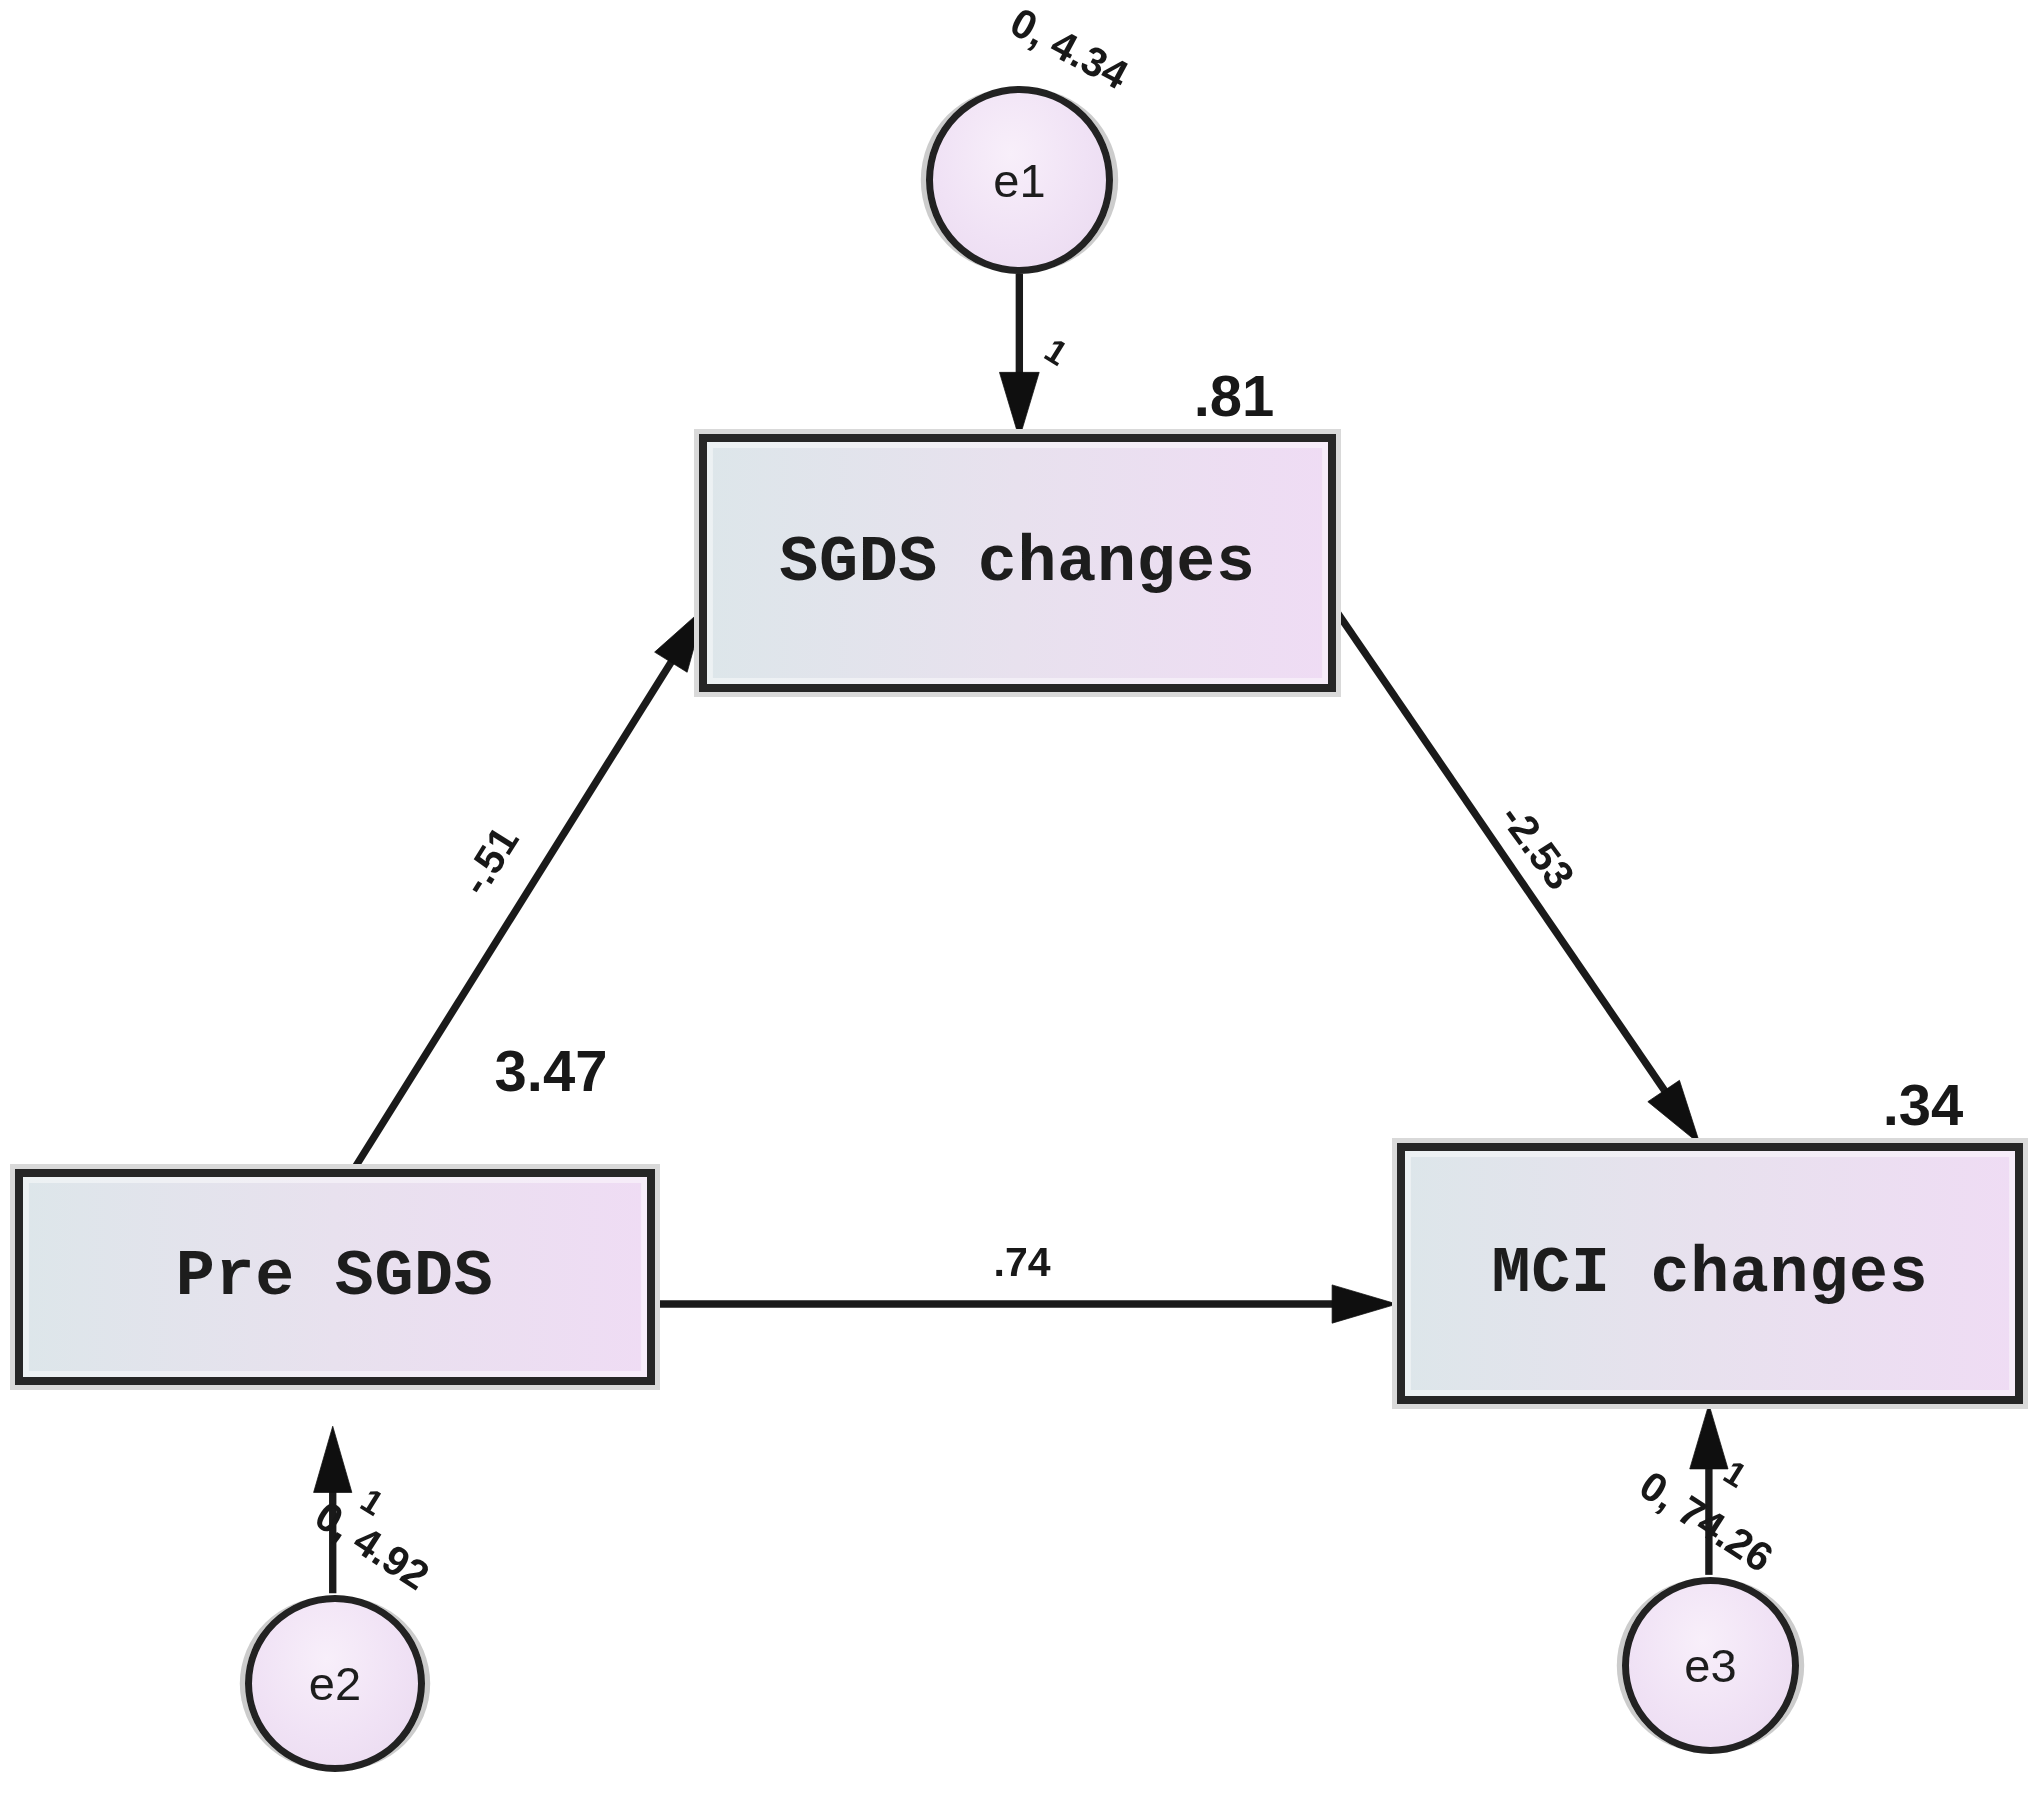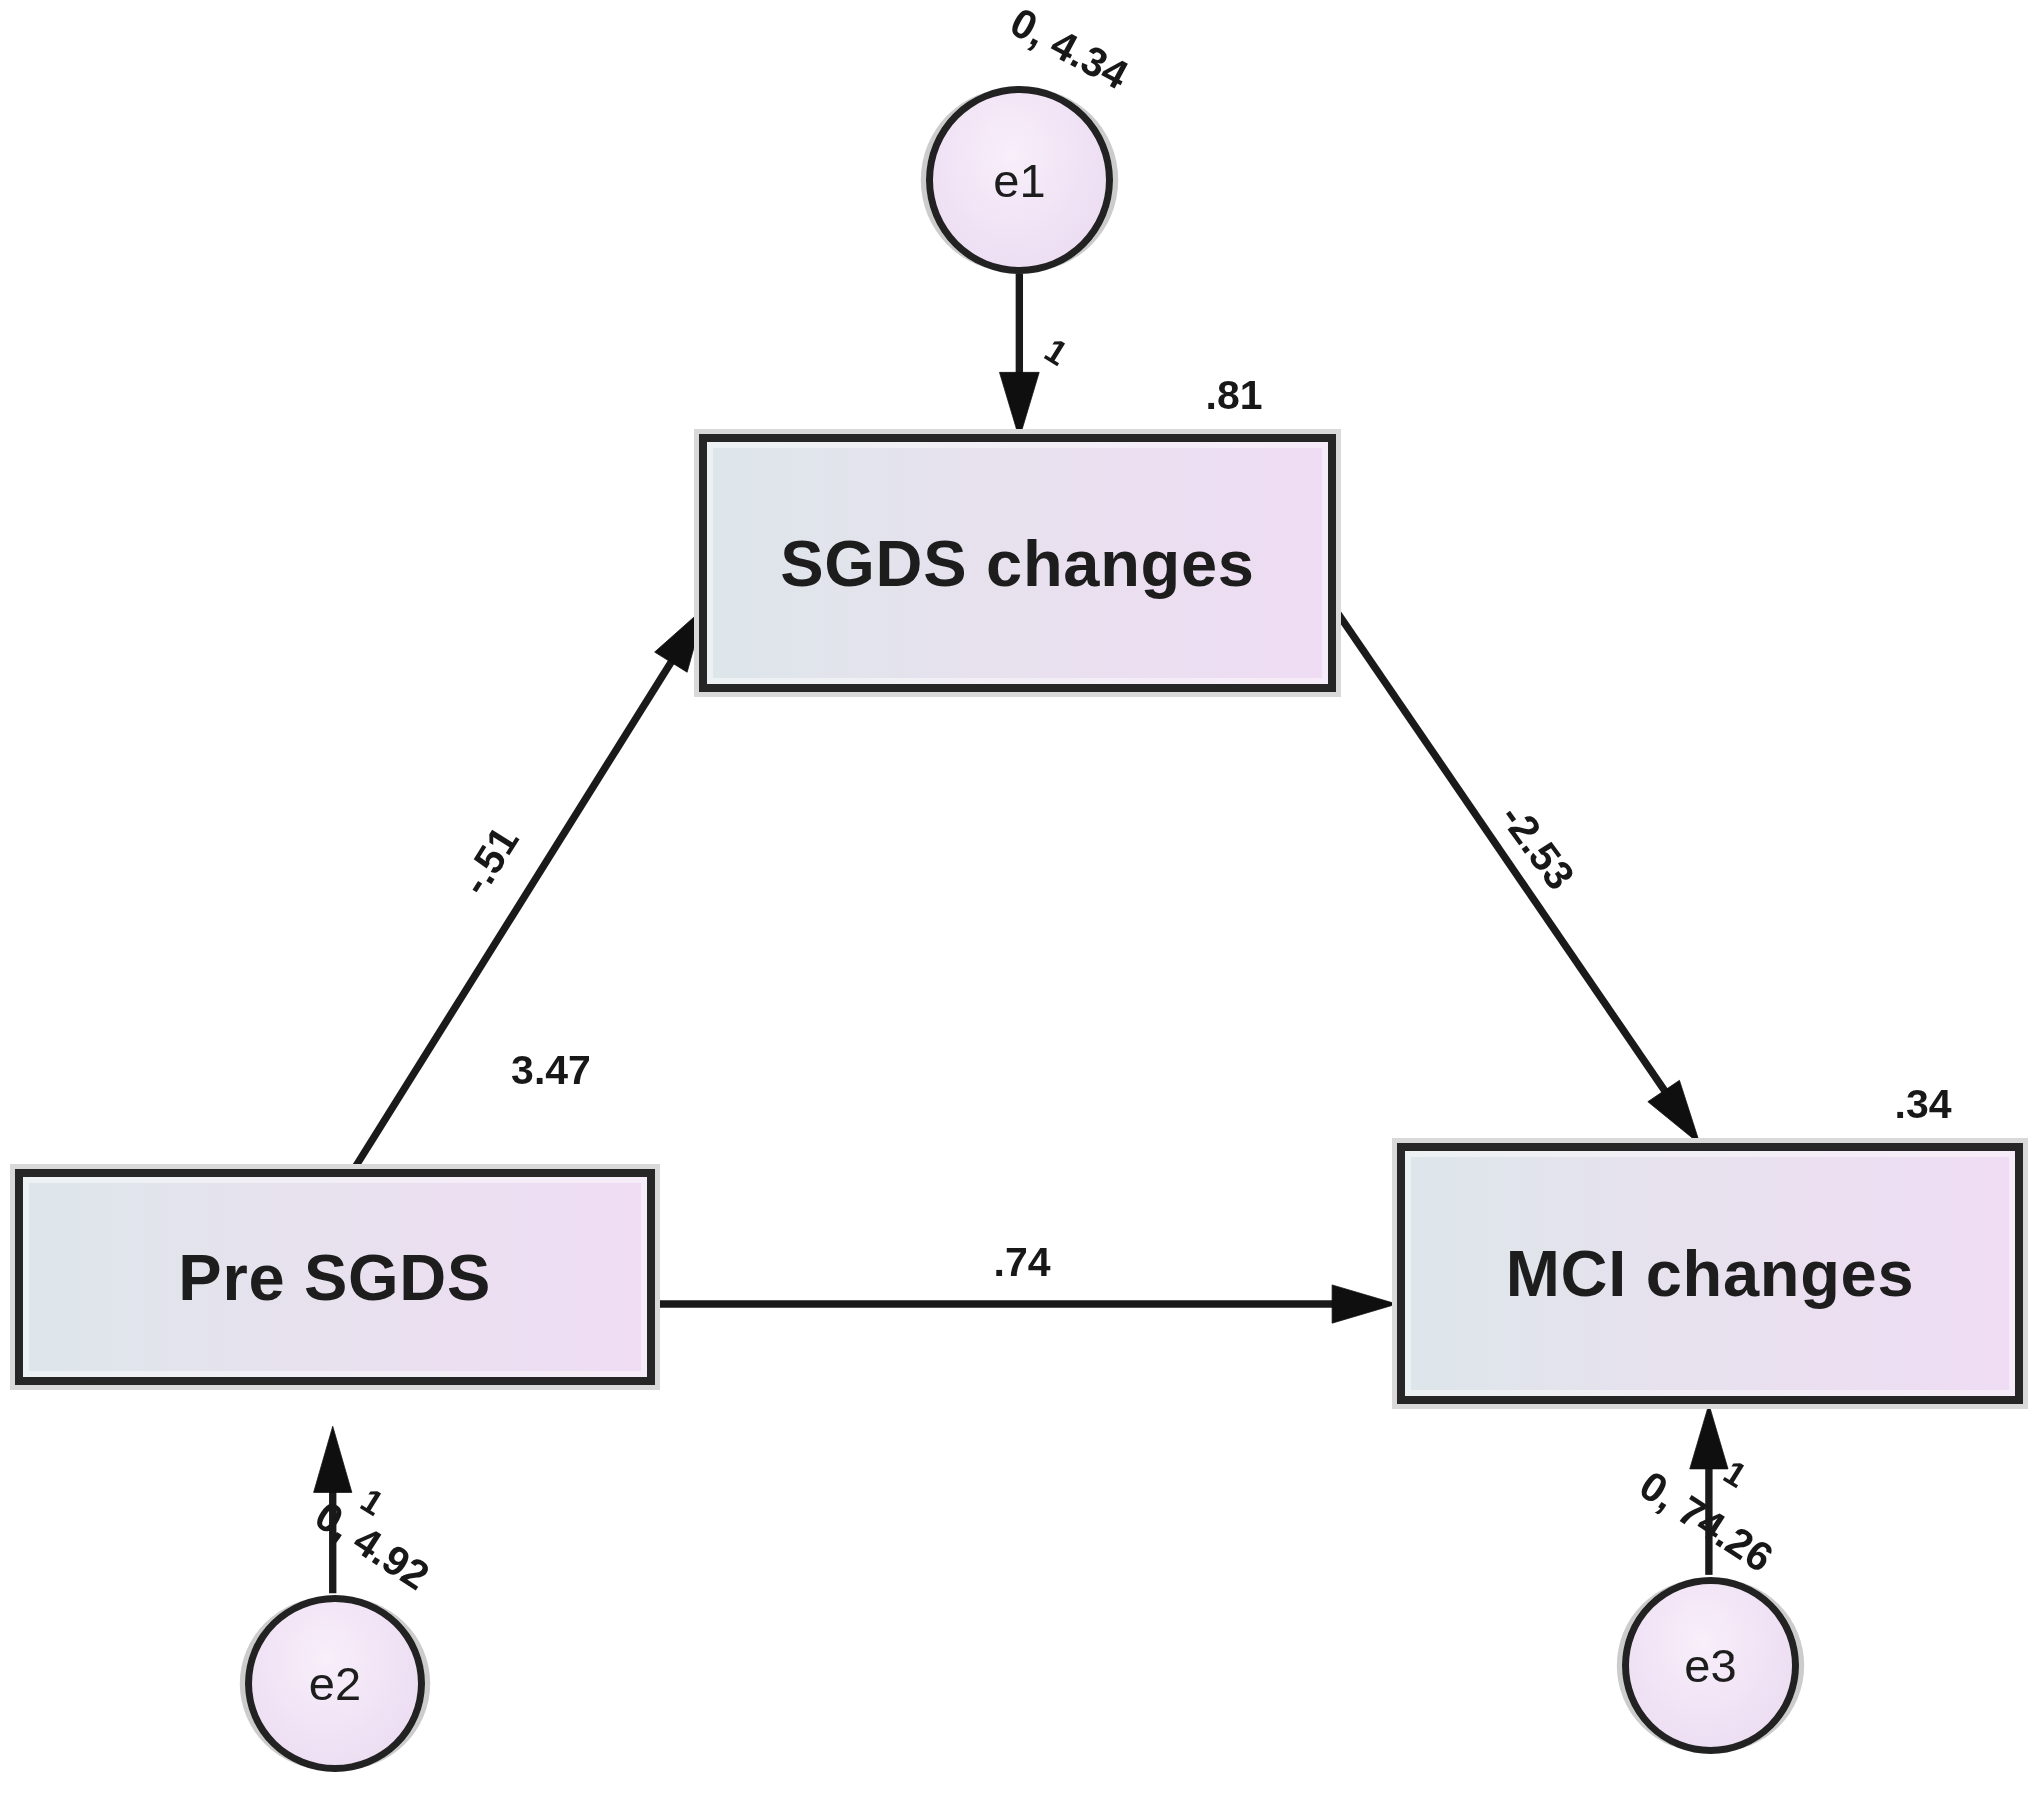--- a/index.html
+++ b/index.html
@@ -9,21 +9,21 @@
   }
   svg.arrows{position:absolute;left:0;top:0;width:2035px;height:1803px;}
   svg.arrows line{stroke:#1a1a1a;stroke-width:10;}
   svg.arrows polygon{fill:#0f0f0f;stroke:#0f0f0f;}
 
   .node{
     position:absolute;box-sizing:border-box;
     border:8px solid #262626;outline:5.9px solid #d9d9d9;
     background:linear-gradient(90deg,#dde6ea 0%,#e8e1ee 50%,#efdcf4 100%);
     box-shadow:inset 0 0 0 5.9px rgba(255,255,255,0.45);
-    display:flex;align-items:center;justify-content:center;
+    display:flex;align-items:center;justify-content:center;font-family:Liberation Mono, monospace;
   }
   .node .node-label{
     font-size:65px;font-weight:700;color:#1d1d1d;letter-spacing:0.7px;white-space:nowrap;
   }
   #box-sgds{left:699px;top:434px;width:637px;height:258px;}
   #box-pre {left:14.7px;top:1169px;width:640px;height:216px;}
   #box-mci {left:1397px;top:1143px;width:626px;height:261px;}
 
   .err{
     position:absolute;box-sizing:border-box;border:7.4px solid #222222;border-radius:50%;
@@ -33,21 +33,21 @@
   }
   .err .err-label{font-size:47px;font-weight:400;color:#1d1d1d;}
   #err-e1{left:926px;top:86px;width:187px;height:188px;}
   #err-e2{left:245px;top:1595px;width:180px;height:177px;}
   #err-e3{left:1622px;top:1577px;width:177px;height:177px;}
 
   .lbl{
     position:absolute;font-weight:700;color:#181818;white-space:nowrap;
     transform:translate(-50%,-50%);
   }
-  .lbl.param{font-size:41px;}
+  .lbl.param{font-size:58px;}
   .lbl.vari{font-size:41px;}
   .lbl.pathw{font-size:41px;}
   .lbl.one{font-size:34px;}
 
   #lbl-var-e1 {left:1069px;top:49px;  transform:translate(-50%,-50%) rotate(28deg);}
   #lbl-one-e1 {left:1056px;top:352px; transform:translate(-50%,-50%) rotate(32deg);}
   #lbl-param-sgds{left:1234px;top:395px;}
   #lbl-path-a {left:490px; top:861px;transform:translate(-50%,-50%) rotate(-58deg);}
   #lbl-path-b {left:1537px;top:847px;transform:translate(-50%,-50%) rotate(54deg);}
   #lbl-param-pre{left:551px;top:1070px;}

